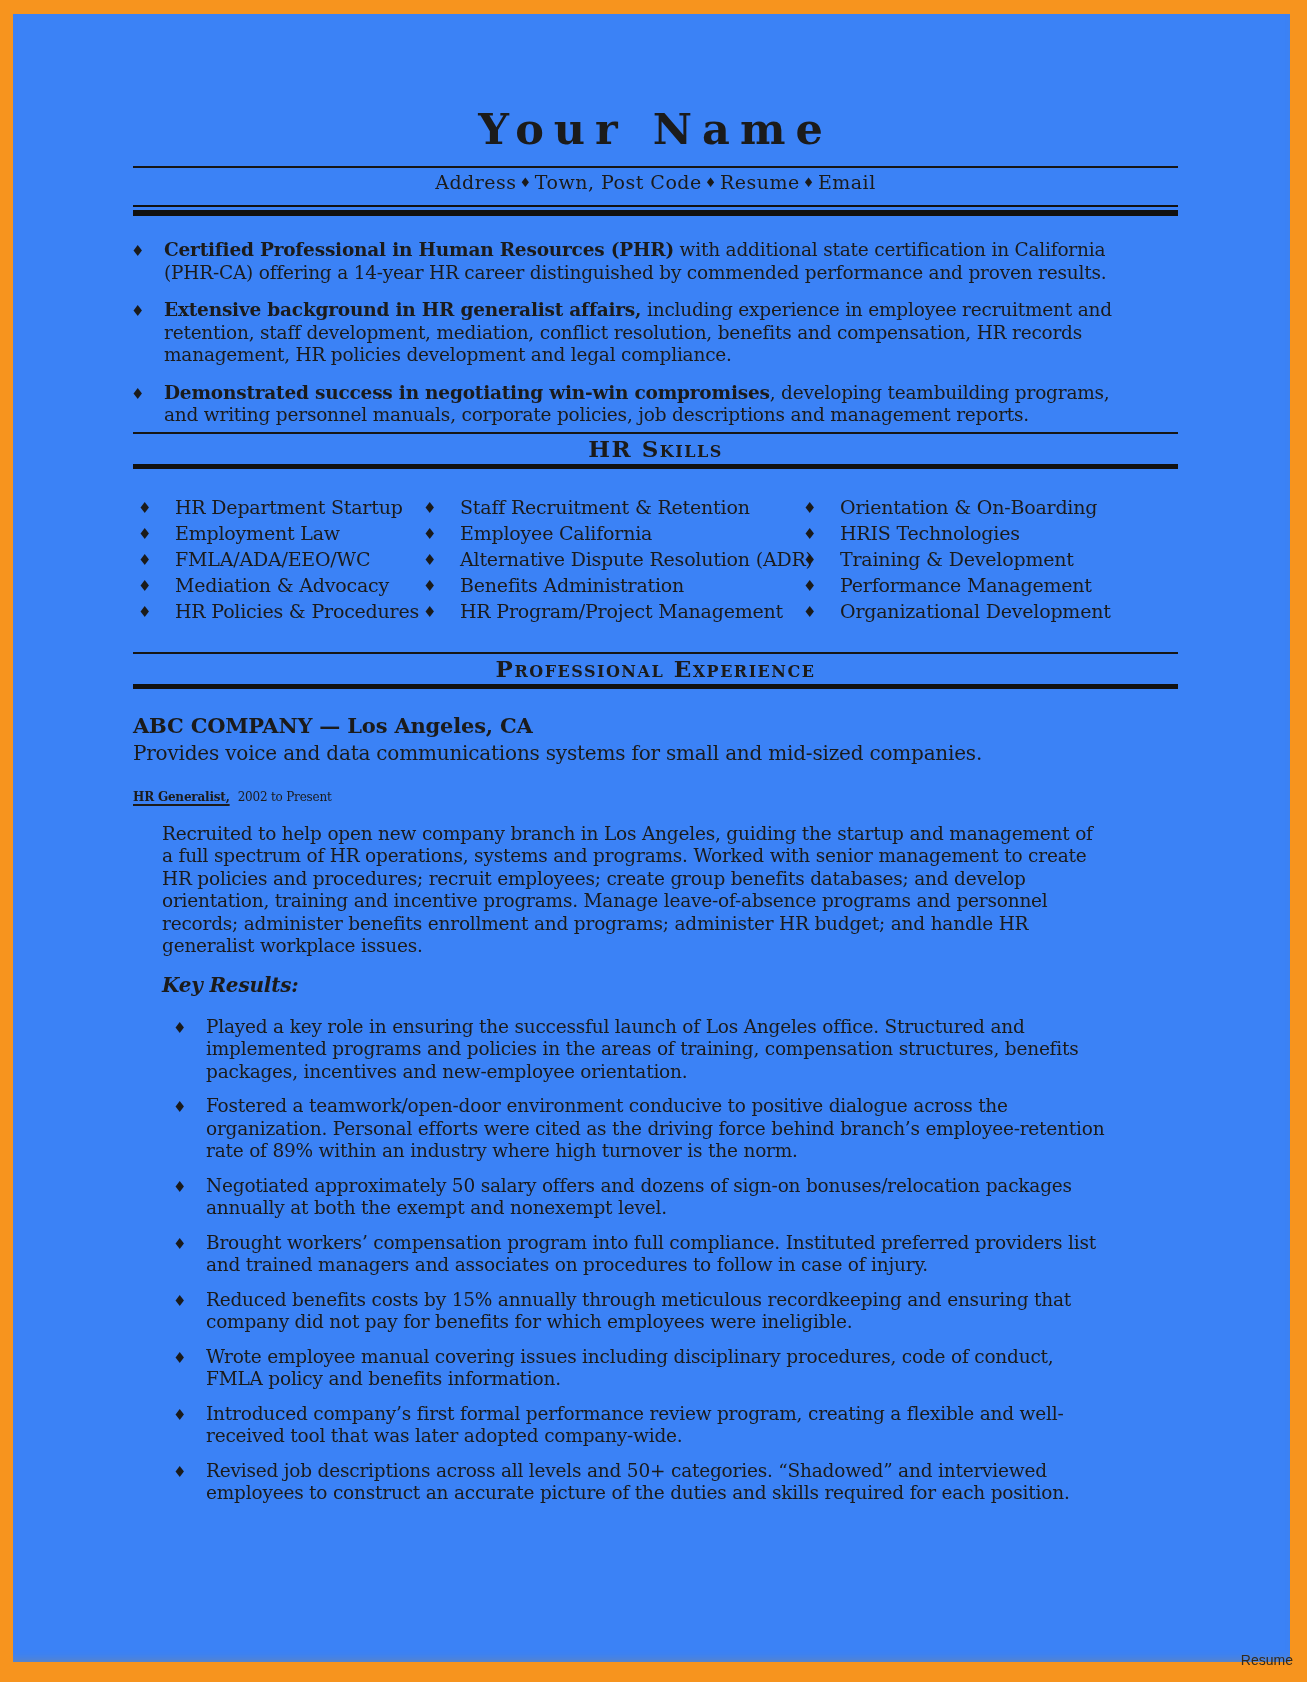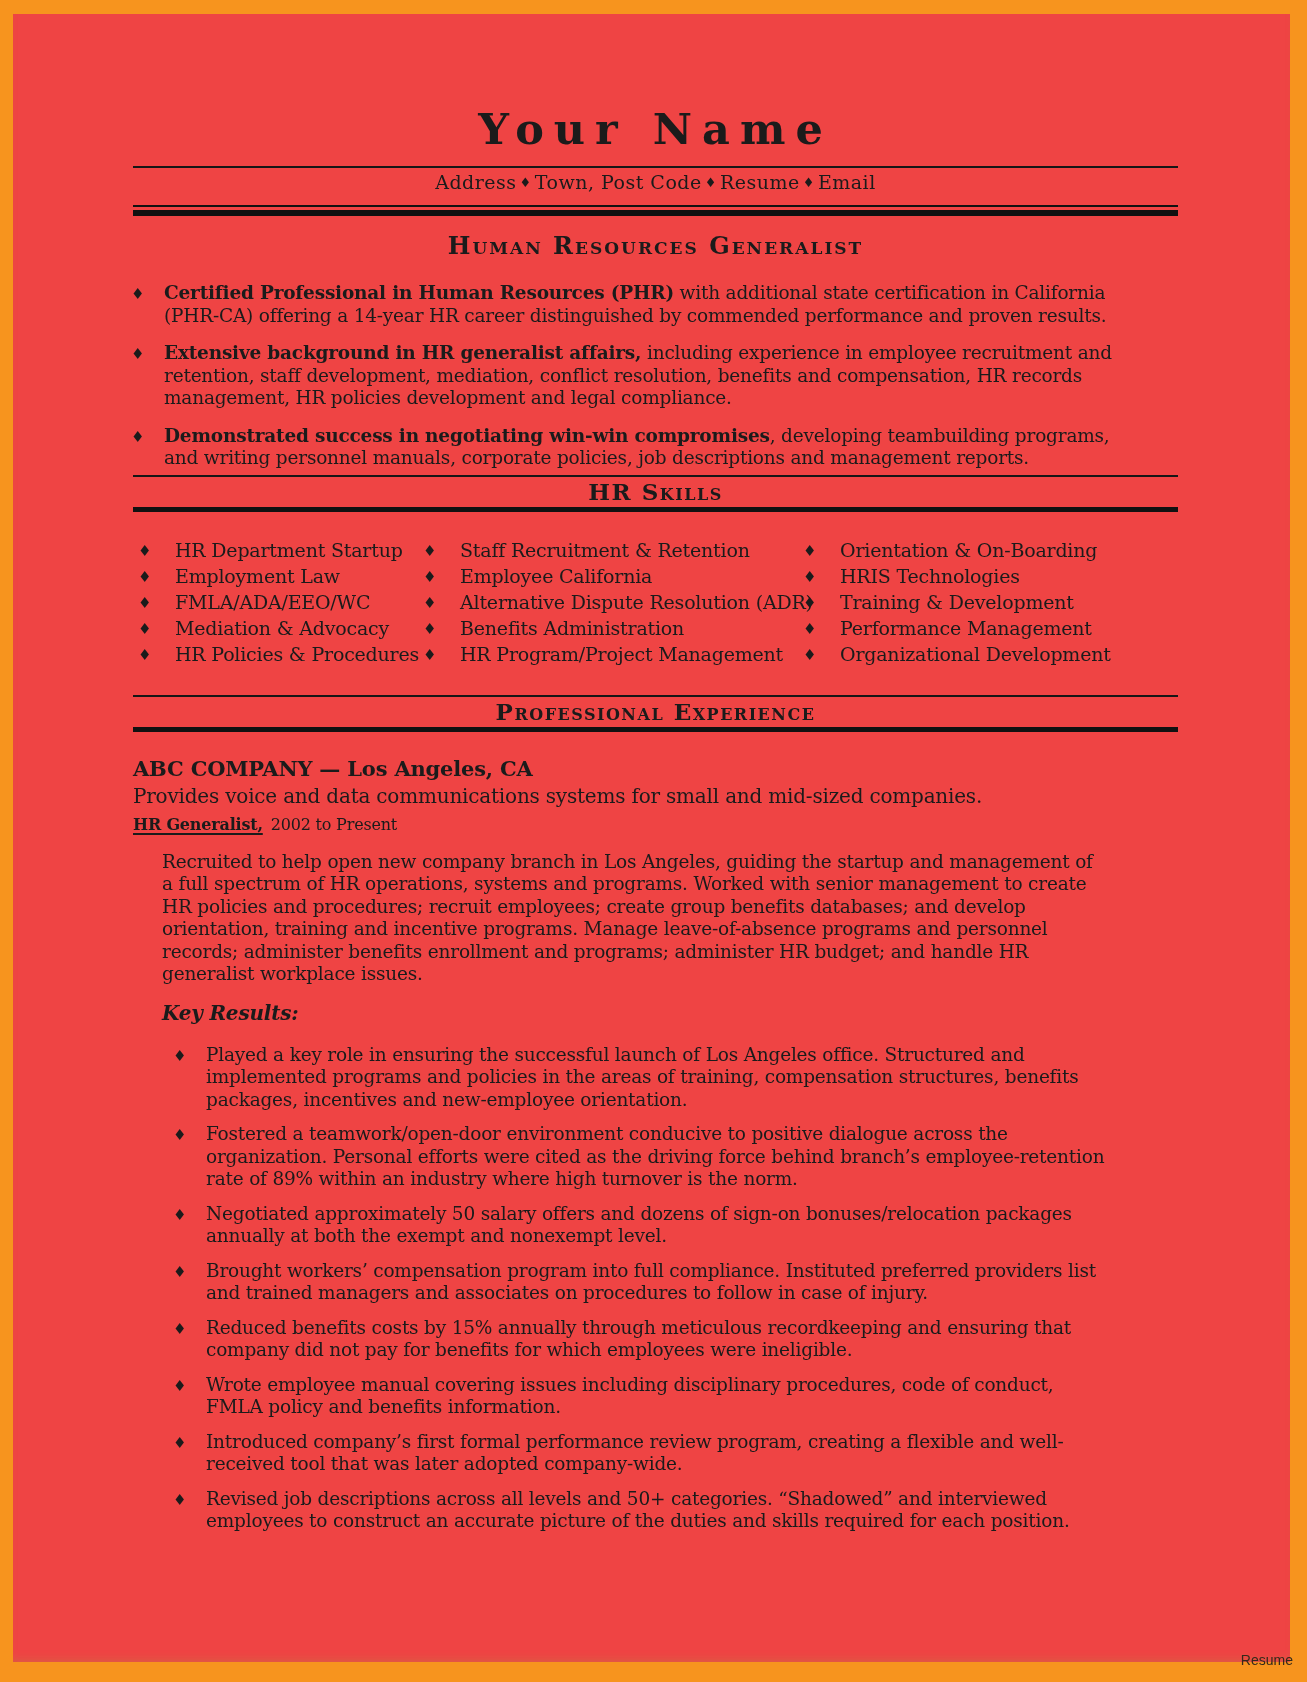--- a/index.html
+++ b/index.html
@@ -4,21 +4,21 @@
 <style>
   html,body { margin:0; padding:0; background:#ffffff; }
   .frame {
     position:relative; width:1307px; height:1682px;
     background:#F7941E; overflow:hidden;
     font-family:"DejaVu Serif","Liberation Serif",serif;
     color:#1b1b1b;
   }
   .page {
     position:absolute; left:13px; top:14px; width:1277px; height:1648px;
-    background:#ef4444;
+    background:#3b82f6;
     box-shadow: inset 0 -7px 9px -5px rgba(180,140,70,0.35);
   }
   .content { padding:0 112px 0 120px; }
 
   
   .name-title {
     margin:90px 0 0; text-align:center;
     font-size:43px; line-height:50px; font-weight:bold; letter-spacing:10px;
   }
   .rule-thin { margin-top:12px; border-top:2px solid #161616; height:0; }
@@ -65,21 +65,21 @@
     display:grid; grid-template-columns:285px 380px 1fr; grid-auto-flow:column;
     grid-template-rows:repeat(5,26px);
     font-size:19px; letter-spacing:-0.2px;
   }
   .skill-cell { position:relative; padding-left:35px; line-height:26px; white-space:nowrap; }
   .skill-cell .bullet-marker { top:3px; }
 
   
   .company-line { margin-top:24px; font-size:21px; line-height:25px; font-weight:bold; letter-spacing:-0.2px; }
   .company-desc { margin-top:3px; font-size:20px; line-height:24px; letter-spacing:-0.2px; }
-  .role-line { margin-top:5px; font-size:16px; line-height:24px; letter-spacing:-0.2px; }
+  .role-line { margin-top:20px; font-size:12px; line-height:24px; letter-spacing:-0.2px; }
   .role-title { font-weight:bold; text-decoration:underline; text-underline-offset:3px; text-decoration-thickness:2px; }
   .role-dates { margin-left:8px; }
   .role-summary {
     margin:14px 0 0 29px; padding-right:85px;
     font-size:18.5px; line-height:22.5px; letter-spacing:-0.2px;
   }
   .key-results-heading {
     margin:16px 0 0 29px; font-size:20px; line-height:23px;
     font-weight:bold; font-style:italic; letter-spacing:-0.2px;
   }
@@ -110,21 +110,20 @@
         <span>Address</span>
         <span class="sep-diamond">♦</span>
         <span>Town, Post Code</span>
         <span class="sep-diamond">♦</span>
         <span>Resume</span>
         <span class="sep-diamond">♦</span>
         <span>Email</span>
       </div>
       <div class="rule-double"></div>
 
-      <div class="h1-objective">Human Resources Generalist</div>
       <ul class="obj-list">
         <li>
           <span class="bullet-marker">♦</span>
           <span class="lead-bold">Certified Professional in Human Resources (PHR)</span><span> with additional state certification in California (PHR-CA) offering a 14-year HR career distinguished by commended performance and proven results.</span>
         </li>
         <li>
           <span class="bullet-marker">♦</span>
           <span class="lead-bold">Extensive background in HR generalist affairs,</span><span> including experience in employee recruitment and retention, staff development, mediation, conflict resolution, benefits and compensation, HR records management, HR policies development and legal compliance.</span>
         </li>
         <li>

